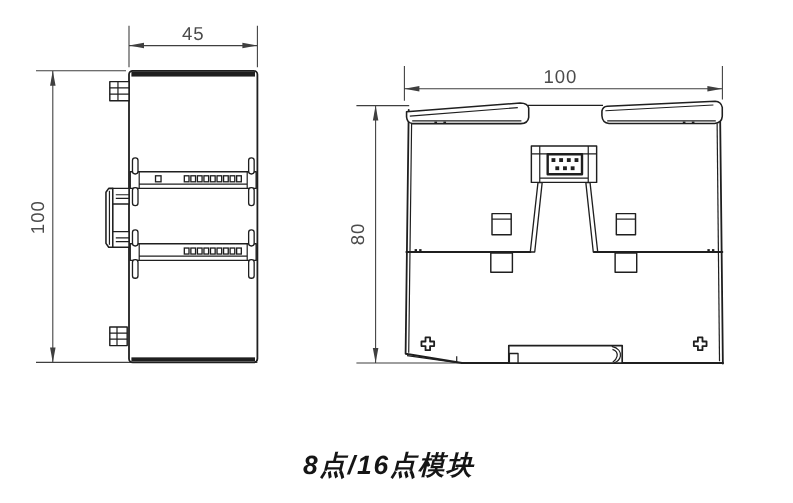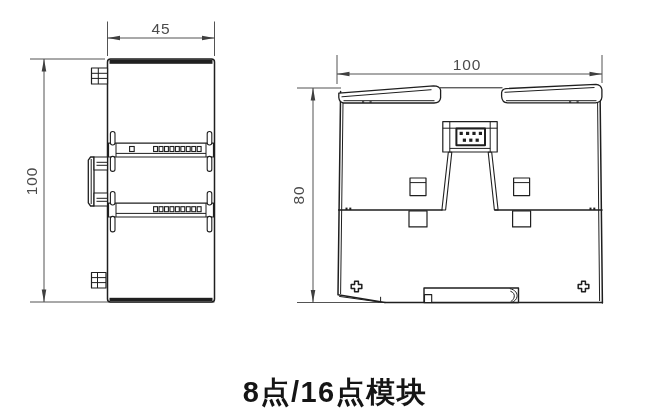--- a/index.html
+++ b/index.html
@@ -13,22 +13,22 @@
   .ol  {fill:none;stroke:var(--line);stroke-width:1.5;stroke-linejoin:round;stroke-linecap:round;}
   .l1  {fill:none;stroke:var(--line);stroke-width:1;stroke-linejoin:round;}
   .wf  {fill:#ffffff;stroke:var(--line);stroke-linejoin:round;}
   .fillb{fill:var(--line);stroke:none;}
   .dim {fill:none;stroke:var(--dim);stroke-width:0.9;}
   .arr {fill:var(--dim);stroke:none;}
   .dimtxt{fill:var(--dimtext);font-size:15.5px;letter-spacing:0.8px;font-family:"Liberation Sans",sans-serif;}
   .tsq rect{fill:#ffffff;stroke:var(--line);stroke-width:1.1;}
   .pins rect{fill:var(--line);stroke:none;}
   .screw{fill:#ffffff;stroke:var(--line);stroke-width:1.5;stroke-linejoin:round;}
-  .caption{position:absolute;left:95px;top:373px;width:480px;text-align:center;
-           font-size:29px;font-weight:600;letter-spacing:1.5px;color:var(--caption);}
+  .caption{position:absolute;left:84px;top:373px;width:480px;text-align:center;
+           font-size:22px;font-weight:600;letter-spacing:1.5px;color:var(--caption);font-style:italic;}
 </style>
 </head>
 <body>
 
 <div class="screen">
   <svg width="661" height="419" viewBox="0 0 661 419">
 
     <g>
 
       <g>

